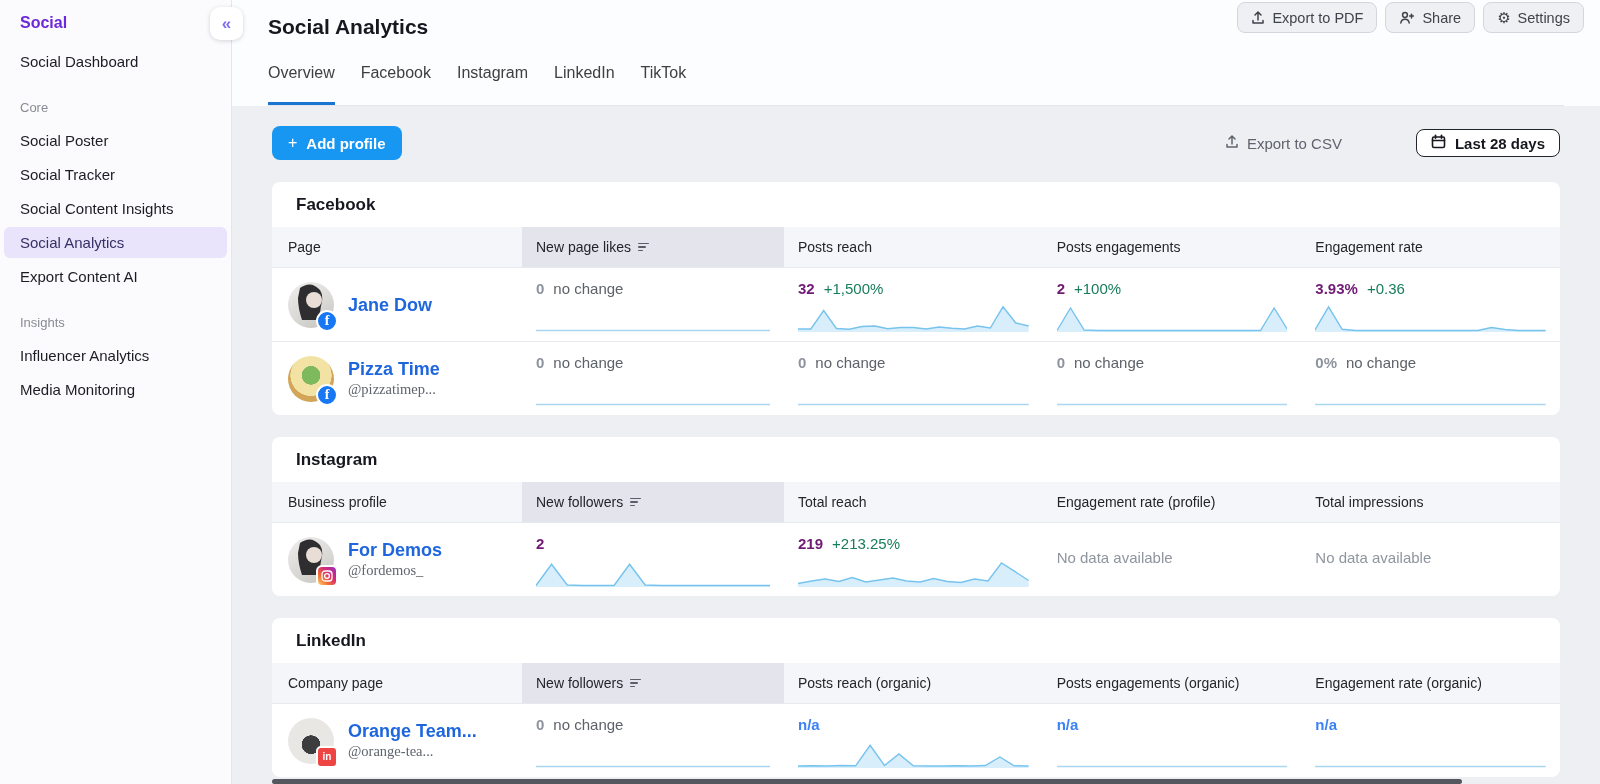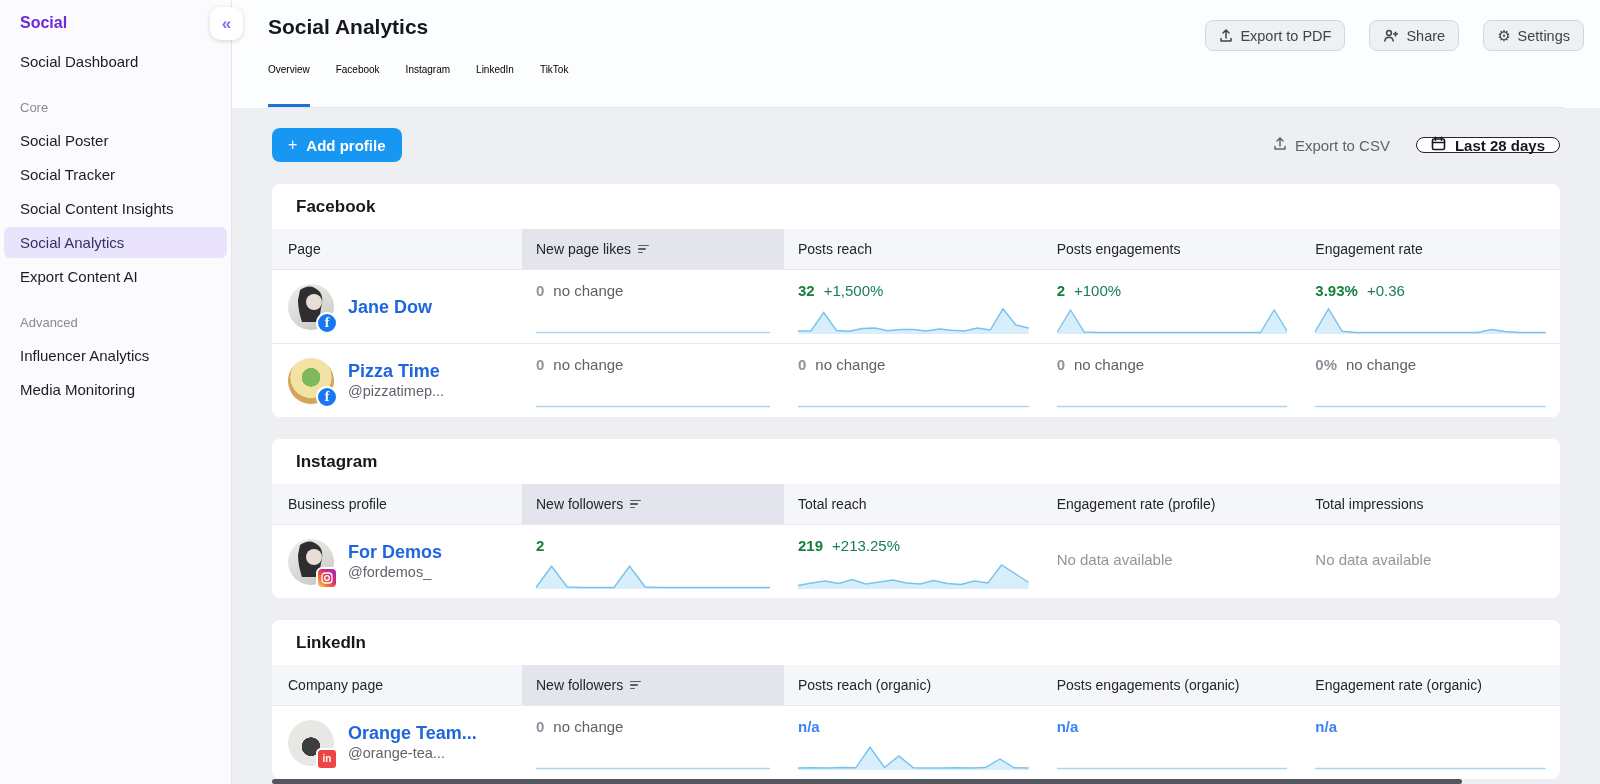--- a/index.html
+++ b/index.html
@@ -10,37 +10,37 @@
   .sb-title { font-size:16px; font-weight:700; padding:2px 20px 14px; color:#6d28d9; }
   .sb-item { font-size:15px; color:#1c1d24; padding:7px 20px; margin:0 0 3px 0; cursor:pointer; white-space:nowrap; }
   .sb-item.active { background:#e9e4fb; color:#363064; border-radius:6px; margin:0 4px 3px 4px; padding:7px 16px; }
   .sb-section { font-size:13px; color:#8a8a96; padding:20px 20px 10px; }
   .collapse-btn { position:absolute; left:210px; top:7px; width:33px; height:33px; background:#ffffff; border-radius:10px; box-shadow:0 1px 4px rgba(40,40,60,.18); display:flex; align-items:center; justify-content:center; color:#7d6ef2; font-size:17px; font-weight:700; cursor:pointer; z-index:5; }
 
   
   .main { margin-left:232px; }
   .page-header { background:#fcfdfe; padding:15px 36px 0; position:relative; }
   .page-title { font-size:21px; font-weight:700; color:#17181f; }
-  .header-actions { position:absolute; top:20px; right:16px; display:flex; gap:24px; }
+  .header-actions { position:absolute; top:2px; right:16px; display:flex; gap:8px; }
   .hbtn { display:flex; align-items:center; gap:7px; height:31px; padding:0 13px; background:#eef0f3; border:1px solid #d3d6dc; border-radius:8px; font-size:14.5px; color:#3f434b; cursor:pointer; }
   .hbtn svg { display:block; }
   .gear-glyph { font-size:15px; line-height:1; }
 
   .tabs { display:flex; gap:26px; margin-top:25px; border-bottom:1px solid #e4e5ea; padding:0 0 0 0; }
-  .tab { font-size:10px; padding-bottom:29px; cursor:pointer; color:#000000; border-bottom:3px solid transparent; }
+  .tab { font-size:16px; padding-bottom:20px; cursor:pointer; color:#404040; border-bottom:3px solid transparent; }
   .tab.active { border-bottom:3px solid #1a74d4; }
 
   
   .content { padding:20px 40px 0; }
   .toolbar { display:flex; justify-content:space-between; align-items:center; margin-bottom:22px; }
   .add-btn { display:flex; align-items:center; gap:9px; height:34px; padding:0 16px; background:#1897f2; color:#fff; border-radius:8px; font-size:15px; font-weight:700; cursor:pointer; }
   .add-plus { font-size:16px; font-weight:400; }
   .toolbar-right { display:flex; align-items:center; gap:26px; }
   .csv-link { display:flex; align-items:center; gap:8px; color:#5f646d; font-size:15px; cursor:pointer; }
-  .date-btn { display:flex; align-items:center; gap:9px; height:16px; padding:0 14px; background:#fff; border:1px solid #23252c; border-radius:8px; font-size:15px; font-weight:700; color:#17181f; cursor:pointer; }
+  .date-btn { display:flex; align-items:center; gap:9px; height:28px; padding:0 14px; background:#fff; border:1px solid #23252c; border-radius:8px; font-size:15px; font-weight:700; color:#17181f; cursor:pointer;margin-left:48px; }
 
   .card { background:#fff; border-radius:8px; margin-bottom:22px; overflow:hidden; }
   .card-title { font-size:17px; font-weight:700; padding:13px 24px 12px; color:#17181f; }
   .grid-header, .grid-row { display:grid; grid-template-columns:250px 262px 1fr 1fr 1fr; }
   .grid-header { background:#f5f6f9; }
   .th { font-size:14px; color:#23252b; height:40px; display:flex; align-items:center; padding-left:14px; cursor:pointer; }
   .th.first { padding-left:16px; }
   .th.sorted { background:#e4e5ec;text-align:center; }
   .sort-icon { display:inline-flex; flex-direction:column; gap:2px; margin-left:7px; }
   .sort-icon i { display:block; height:1.5px; background:#5a5e66; border-radius:1px; }
@@ -52,25 +52,25 @@
   .avatar { width:46px; height:46px; border-radius:50%; overflow:hidden; }
   .av-person { background:linear-gradient(150deg,#f0efed 0%,#d9d7d4 60%,#c3c1be 100%); }
   .av-person svg { display:block; }
   .av-pizza { background:radial-gradient(circle at 50% 42%,#7fb95e 0 26%,#f2e3a4 27% 58%,#d2a558 59% 100%); }
   .av-sketch { background:radial-gradient(circle at 50% 58%,#3d3d3f 0 26%,#e9e7e4 27% 100%); }
   .badge { position:absolute; right:-4px; bottom:-4px; width:22px; height:22px; display:flex; align-items:center; justify-content:center; border:2px solid #fff; color:#fff; font-weight:700; }
   .badge-fb { background:#1877f2; border-radius:50%; font-size:14px; font-family:"Liberation Serif", serif; }
   .badge-ig { background:linear-gradient(45deg,#fed576 0%,#f47133 30%,#d62976 62%,#962fbf 100%); border-radius:6px; }
   .badge-li { background:#ef4444; border-radius:5px; font-size:10px; letter-spacing:0; }
   .p-name { font-size:18px; font-weight:700; color:#1e66dd; cursor:pointer; line-height:20px; }
-  .p-handle { font-size:14.5px; color:#5f646d; line-height:20px; }
+  .p-handle { font-size:14.5px; color:#5f646d; line-height:20px;font-family:Liberation Serif, serif; }
 
   .metric-cell { padding:12px 14px 8px; display:flex; flex-direction:column; }
   .nums { display:flex; align-items:baseline; gap:9px; height:20px; }
-  .val { font-size:15px; font-weight:700; color:#15803d; }
+  .val { font-size:15px; font-weight:700; color:#701a75; }
   .val.muted { color:#8d939e; }
   .val.na { color:#3b82f6; }
   .chg { font-size:15px; }
   .chg.green { color:#177d5b; }
   .chg.gray { color:#5d6269; }
   .nodata { font-size:15px; color:#8f959f; padding-top:14px; }
   .spark { margin-top:4px; height:28px; width:100%; }
   .spark svg { display:block; width:100%; height:28px; }
 
   .hscroll { position:fixed; left:272px; bottom:0; width:1190px; height:5px; background:#54575e; border-radius:3px; z-index:4; cursor:grab; }
@@ -80,21 +80,21 @@
 
 <div class="sidebar">
   <div class="sb-title">Social</div>
   <div class="sb-item">Social Dashboard</div>
   <div class="sb-section">Core</div>
   <div class="sb-item">Social Poster</div>
   <div class="sb-item">Social Tracker</div>
   <div class="sb-item">Social Content Insights</div>
   <div class="sb-item active">Social Analytics</div>
   <div class="sb-item">Export Content AI</div>
-  <div class="sb-section">Advanced</div>
+  <div class="sb-section">Insights</div>
   <div class="sb-item">Influencer Analytics</div>
   <div class="sb-item">Media Monitoring</div>
 </div>
 <div class="collapse-btn">
     <span>«</span>
   </div>
 
 <div class="main">
 
   <div class="page-header">

